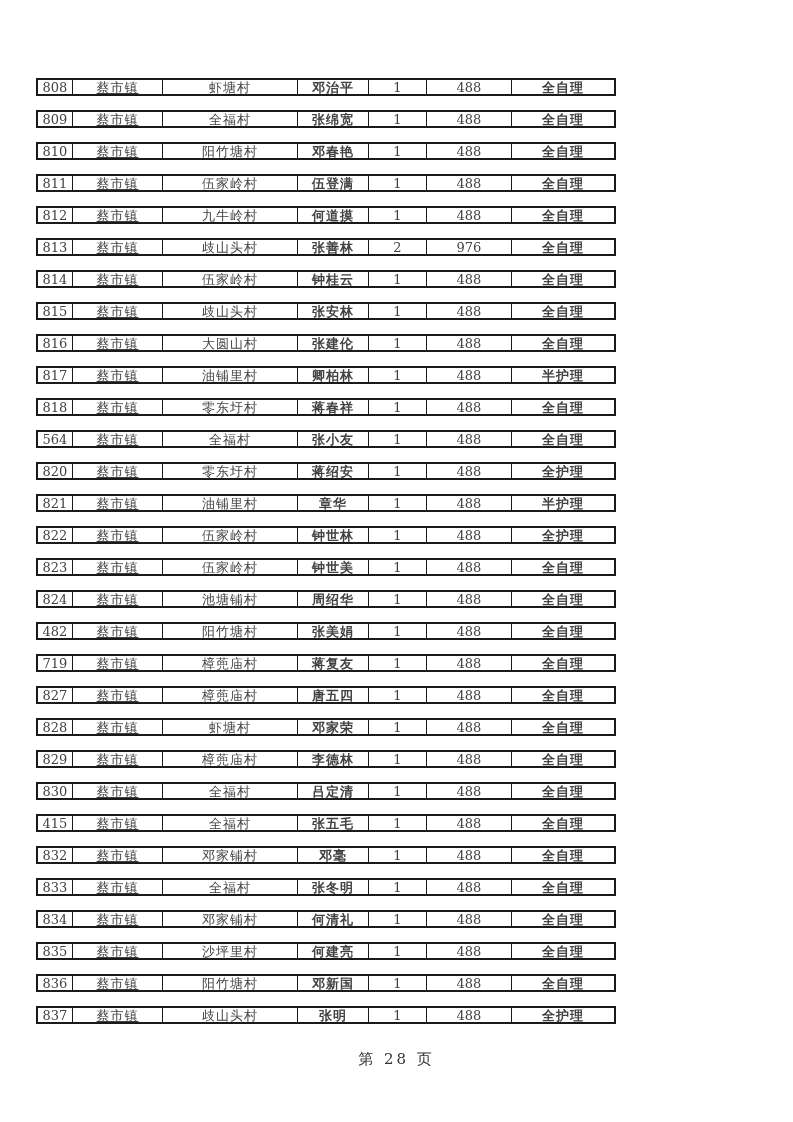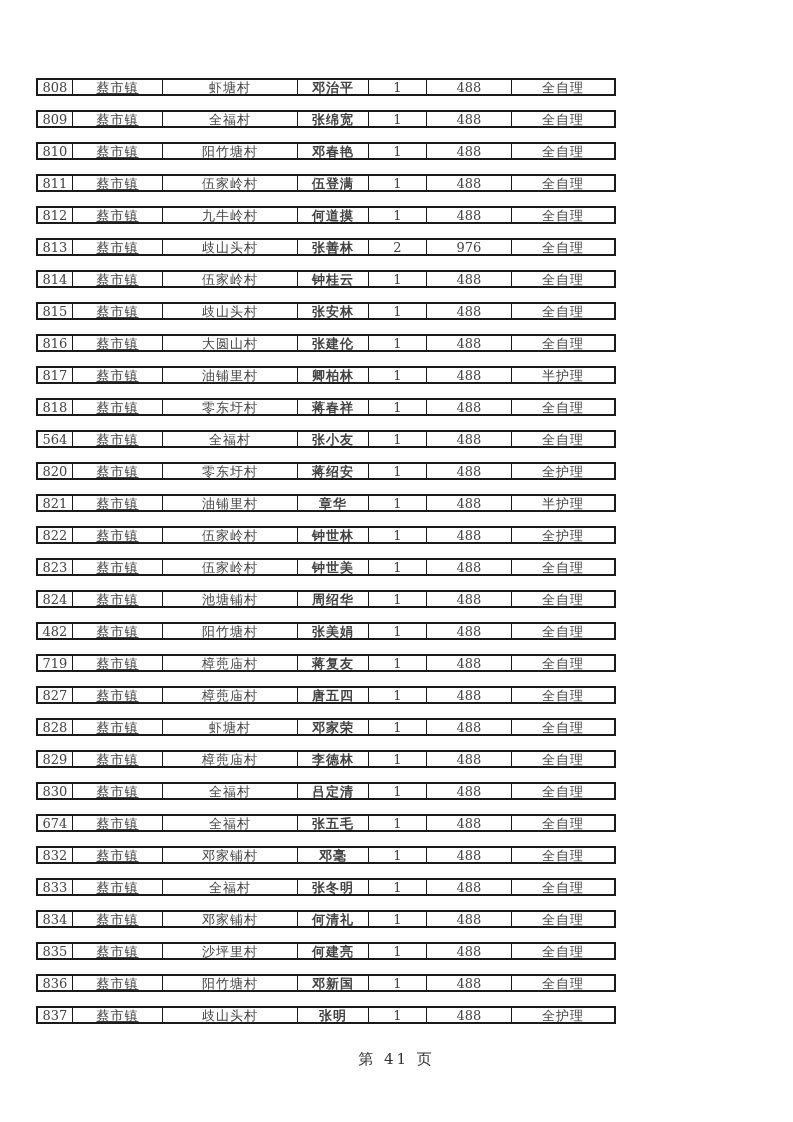--- a/index.html
+++ b/index.html
@@ -41,21 +41,21 @@
     white-space:nowrap;
     letter-spacing:1px;
   }
   .cell:last-child{border-right:none;}
   .c-seq{width:35px;letter-spacing:0;}
   .c-town{width:90px;text-decoration:underline;}
   .c-village{width:135px;}
   .c-name{width:71px;font-weight:bold;}
   .c-count{width:58px;letter-spacing:0;}
   .c-amount{width:85px;letter-spacing:0;}
-  .c-care{flex:1;}
+  .c-care{flex:1;font-weight:bold;}
   .page-footer{
     position:absolute;
     top:1050px;left:0;
     width:100%;
     text-align:center;
     font-size:15px;
     letter-spacing:3px;
     color:#333333;
   }
 </style>
@@ -287,21 +287,21 @@
     <div class="cell c-seq">830</div>
     <div class="cell c-town">蔡市镇</div>
     <div class="cell c-village">全福村</div>
     <div class="cell c-name">吕定清</div>
     <div class="cell c-count">1</div>
     <div class="cell c-amount">488</div>
     <div class="cell c-care">全自理</div>
   </div>
 
   <div class="row">
-    <div class="cell c-seq">674</div>
+    <div class="cell c-seq">415</div>
     <div class="cell c-town">蔡市镇</div>
     <div class="cell c-village">全福村</div>
     <div class="cell c-name">张五毛</div>
     <div class="cell c-count">1</div>
     <div class="cell c-amount">488</div>
     <div class="cell c-care">全自理</div>
   </div>
 
   <div class="row">
     <div class="cell c-seq">832</div>
@@ -357,13 +357,13 @@
     <div class="cell c-seq">837</div>
     <div class="cell c-town">蔡市镇</div>
     <div class="cell c-village">歧山头村</div>
     <div class="cell c-name">张明</div>
     <div class="cell c-count">1</div>
     <div class="cell c-amount">488</div>
     <div class="cell c-care">全护理</div>
   </div>
 </div>
 
-<div class="page-footer">第 41 页</div>
+<div class="page-footer">第 28 页</div>
 
 </body></html>

